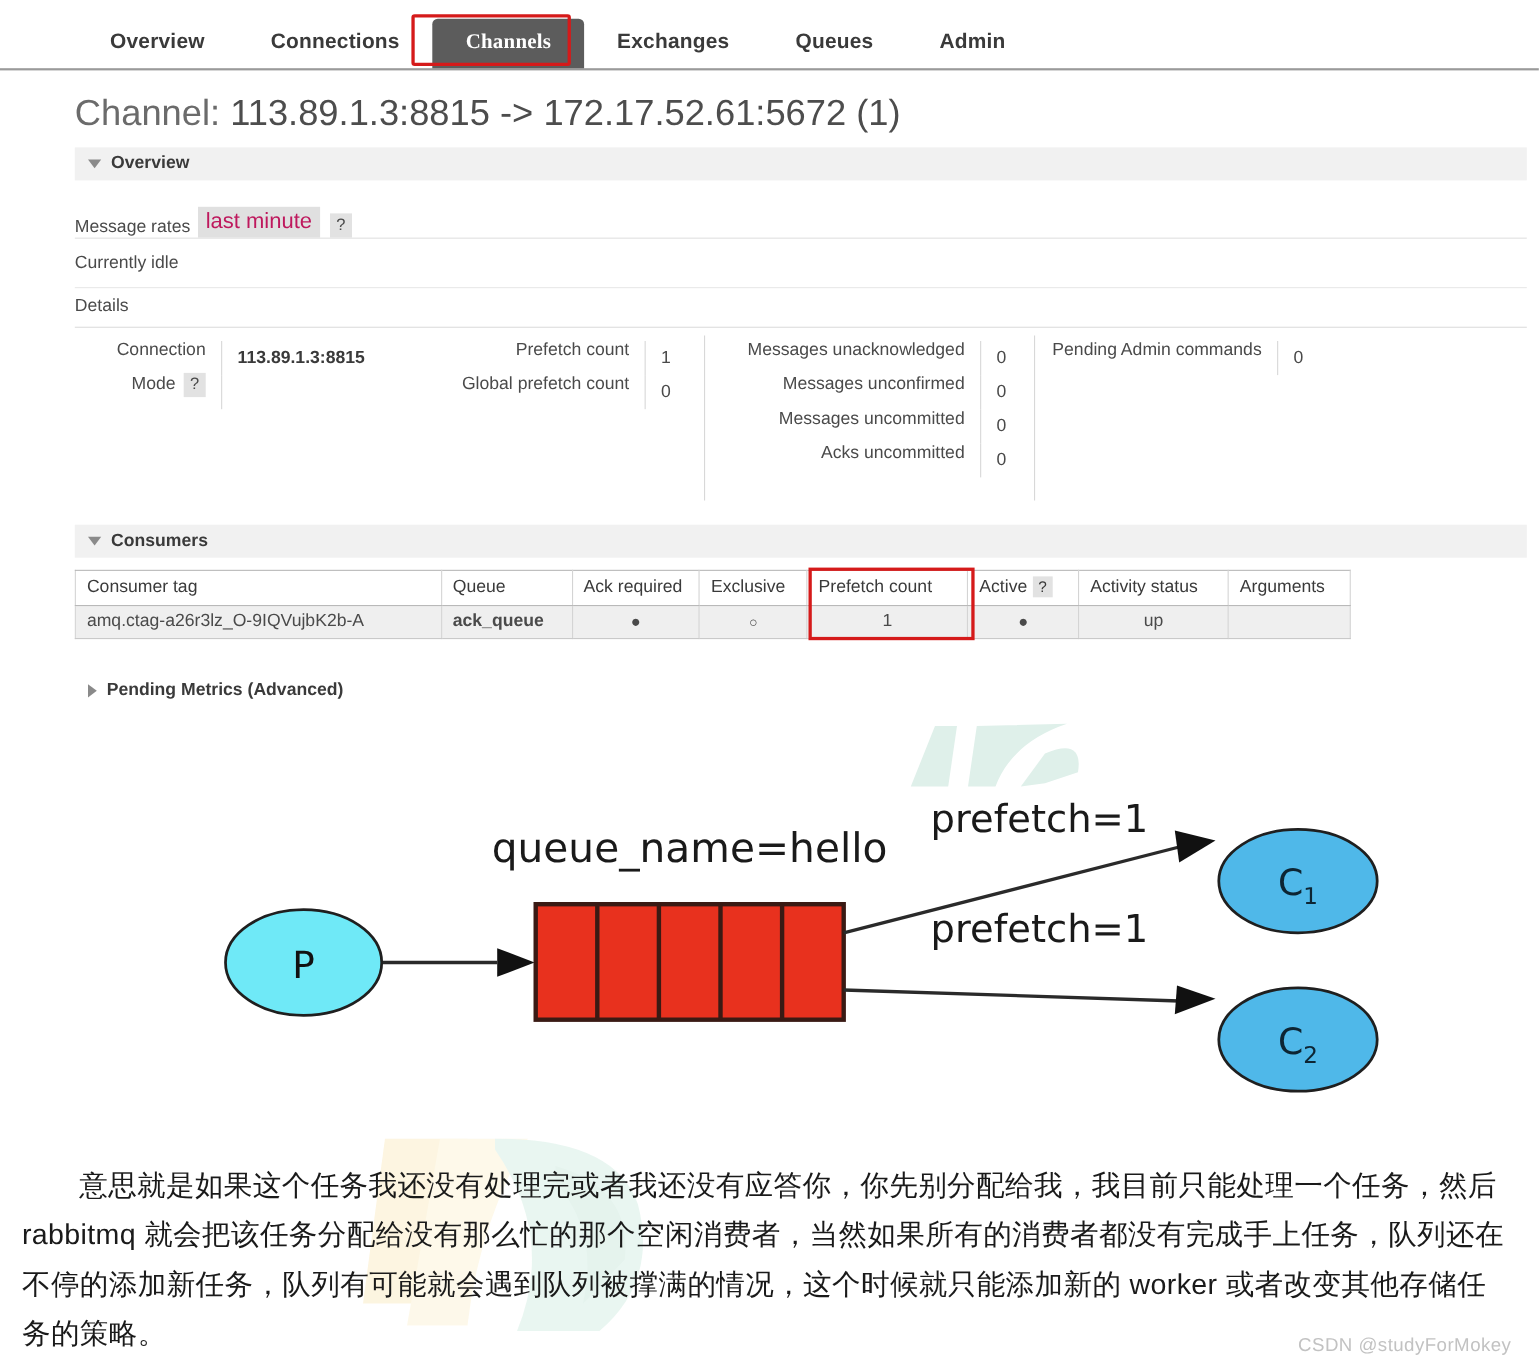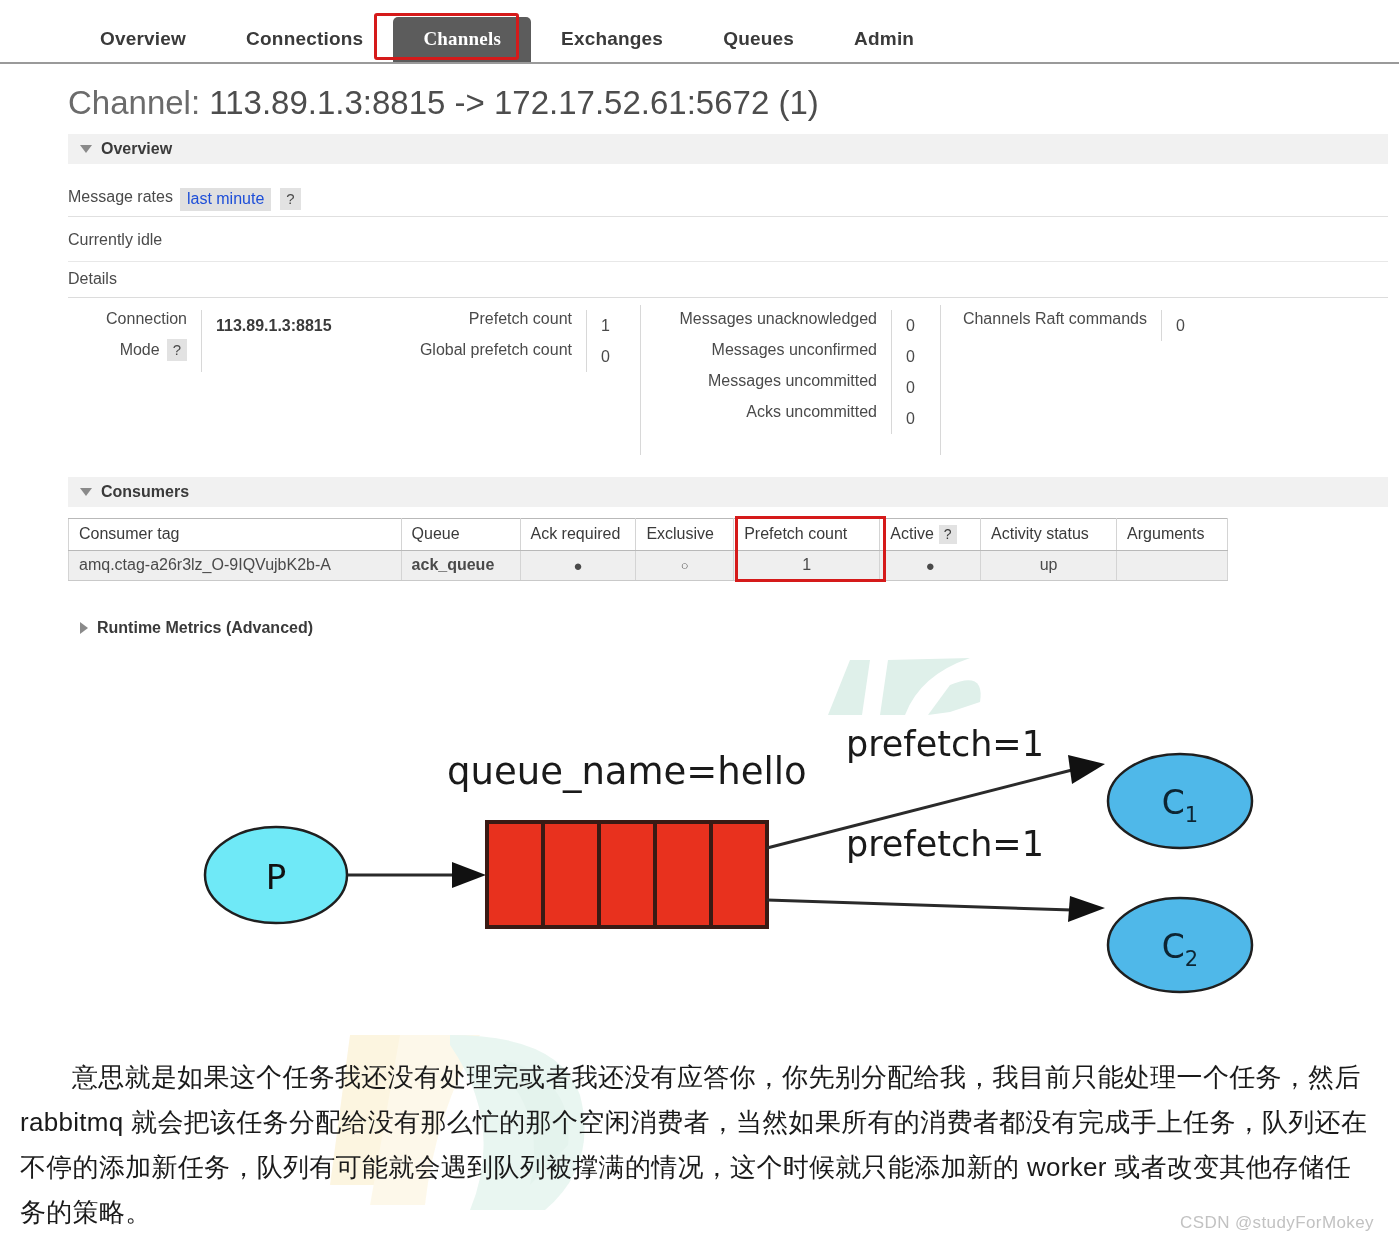--- a/index.html
+++ b/index.html
@@ -80,27 +80,27 @@
   }
   #sec-overview { top: 134px; }
   #sec-consumers { top: 477px; background: #f1f1f1; }
   #sec-runtime { top: 613px; background: transparent; }
 
   
   #rates-row {
     position: absolute; left: 68px; top: 188px;
     width: 1320px; height: 29px;
     border-bottom: 1px solid #e0e0e0;
-    display: flex; align-items: flex-start;
+    display: flex; align-items: flex-end;
   }
   #rates-row .rates-label {
     font-size: 16px; color: #4a4a4a; margin-right: 7px;
   }
   .chip {
-    font-size: 16px; color: #1d4ed8;
+    font-size: 20px; color: #be185d;
     background: #e0e0e0; padding: 2px 7px 3px 7px;
     cursor: pointer;
   }
   .qmark {
     font-size: 15px; color: #4a4a4a;
     background: #e2e2e2; padding: 2px 6px 3px 6px;
     margin-left: 9px; cursor: pointer;
   }
 
   #idle-line {
@@ -289,21 +289,21 @@
       <div class="dval">0</div>
     </div>
     <div class="drow">
       <div class="dkey">Acks uncommitted</div>
       <div class="dval">0</div>
     </div>
   </div>
 
   <div class="dcol" id="col4">
     <div class="drow">
-      <div class="dkey">Channels Raft commands</div>
+      <div class="dkey">Pending Admin commands</div>
       <div class="dval">0</div>
     </div>
   </div>
 
 </div>
 
 <div class="section-head" id="sec-consumers">
   <span class="caret-down"></span>
   <span class="sh-title">Consumers</span>
 </div>
@@ -331,21 +331,21 @@
       <td class="ct-center dot-filled">●</td>
       <td class="ct-center">up</td>
       <td class="ct-center"></td>
     </tr>
   </tbody>
 </table>
 <div id="table-highlight"></div>
 
 <div class="section-head" id="sec-runtime">
   <span class="caret-right"></span>
-  <span class="sh-title">Runtime Metrics (Advanced)</span>
+  <span class="sh-title">Pending Metrics (Advanced)</span>
 </div>
 
 <svg class="wm" style="left:800px; top:630px;" width="240" height="100" viewBox="0 0 240 100">
   <g fill="#dff0ea">
     <path d="M50 30 L70 30 L62 85 L28 85 Z"></path>
     <path d="M88 30 L170 28 Q120 45 105 85 L80 85 Z"></path>
     <path d="M150 55 Q185 40 180 72 L150 82 L128 85 Z"></path>
   </g>
 </svg>
 

